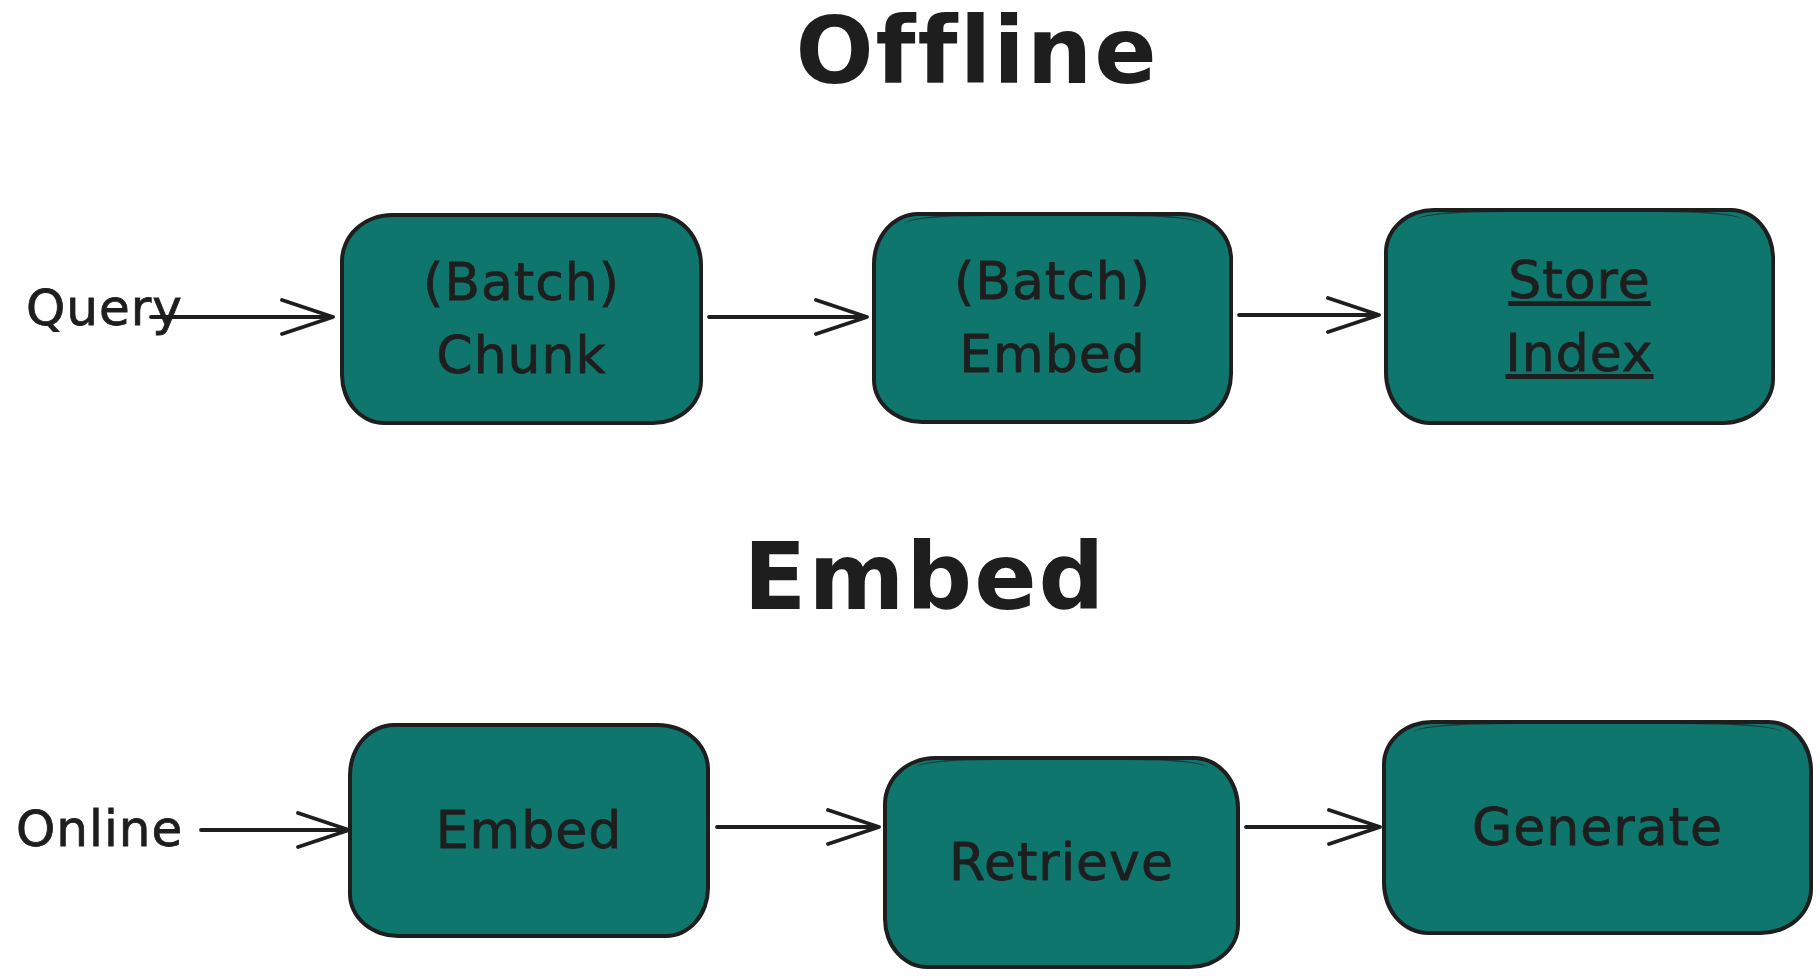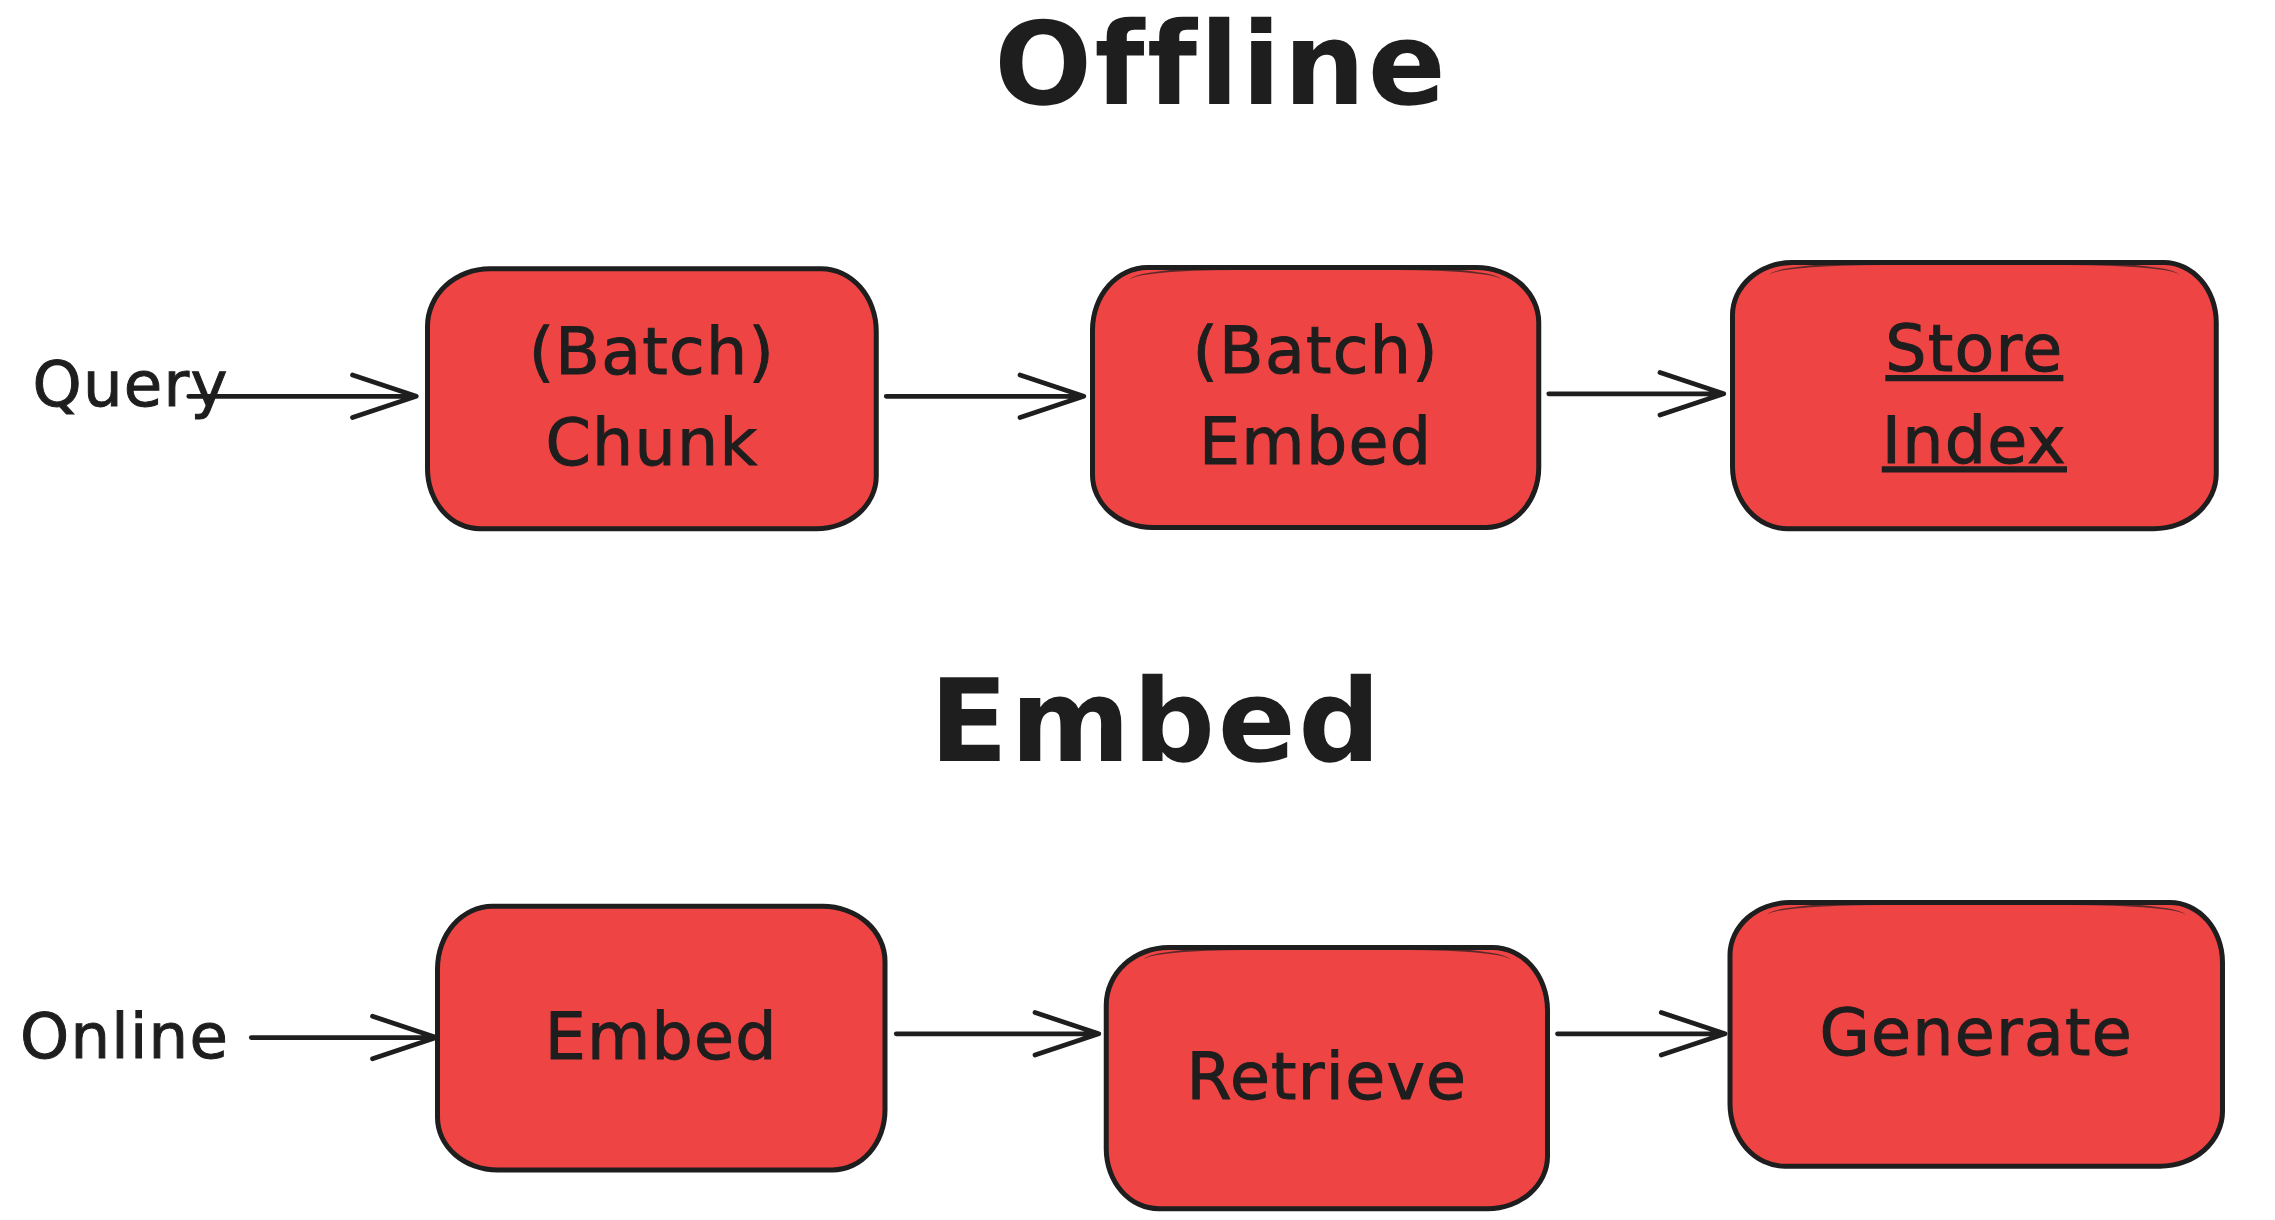--- a/index.html
+++ b/index.html
@@ -12,21 +12,21 @@
     position:absolute; transform:translateX(-50%);
     font-size:92px; font-weight:bold; line-height:100px;
     letter-spacing:2px; white-space:nowrap;
   }
   .io-label {
     position:absolute; font-size:50px; line-height:54px;
     letter-spacing:1px; -webkit-text-stroke:0.8px #1e1e1e; white-space:nowrap;
   }
   .node {
     position:absolute; box-sizing:border-box;
-    border:4px solid #1e1e1e; background:#ef4444;
+    border:4px solid #1e1e1e; background:#0f766e;
     display:flex; align-items:center; justify-content:center;
   }
   .node-label {
     font-size:52px; line-height:73px; letter-spacing:1px;
     text-align:center; white-space:pre-line; -webkit-text-stroke:0.8px #1e1e1e;
   }
   .r1 { border-radius:52px 46px 50px 44px / 48px 52px 44px 50px; }
   .r2 { border-radius:46px 52px 44px 50px / 52px 46px 50px 44px; }
   .r3 { border-radius:50px 44px 52px 46px / 44px 50px 46px 52px; }
   
@@ -94,18 +94,18 @@
     </svg>
 
     <div class="node r1 sketch-top" style="left:883px; top:725px; width:357px; height:213px;margin-top:31px;">
       <span class="node-label">Retrieve</span>
     </div>
 
     <svg class="arrow" style="left:1243px; top:805px;" width="140" height="44" viewBox="0 0 140 44">
       <path d="M3 22 L132 22 M86 5 L137 22 L86 39"></path>
     </svg>
 
-    <div class="node r3 sketch-top" style="left:1382px; top:720px; width:398px; height:215px;">
+    <div class="node r3 sketch-top" style="left:1382px; top:720px; width:431px; height:215px;">
       <span class="node-label">Generate</span>
     </div>
   </div>
 
 </div>
 
 </body></html>

